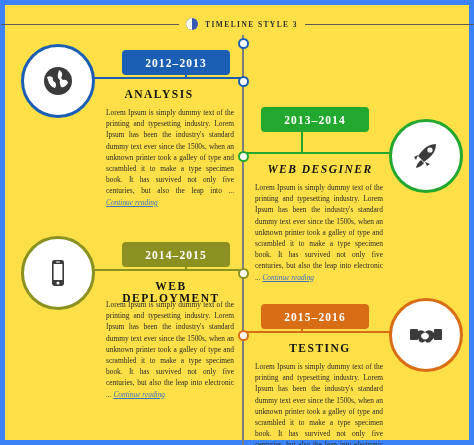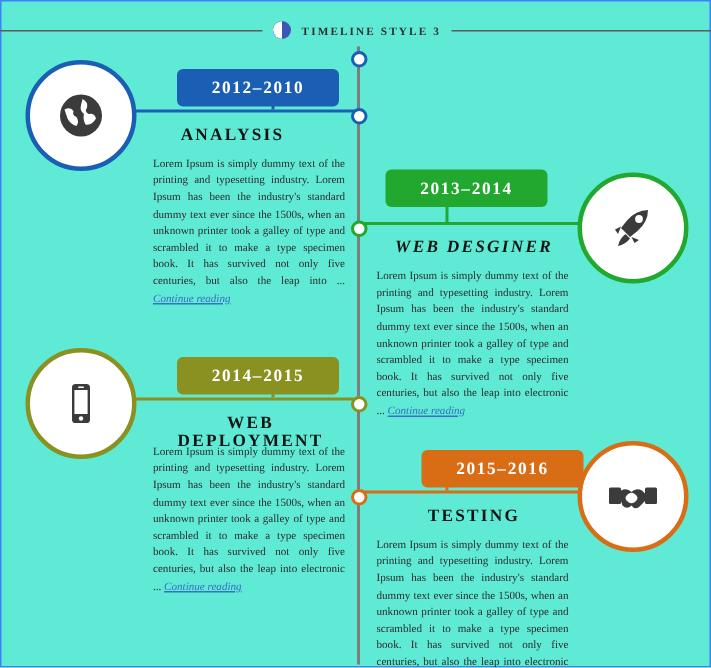--- a/index.html
+++ b/index.html
@@ -6,22 +6,22 @@
   body{
     width:474px;height:445px;
     background:#ffffff;
     font-family:"Liberation Serif", serif;
     overflow:hidden;
   }
   .page{
     position:relative;
     width:474px;height:445px;
     box-sizing:border-box;
-    border:1px solid #3b82f6;
-    background:#5eead4;
+    border:5px solid #3b82f6;
+    background:#fde047;
   }
 
   
   .header{
     position:absolute;top:9px;left:0;width:474px;height:20px;
     display:flex;align-items:center;justify-content:center;gap:7px;
   }
   .header .rule{
     height:1px;background:#5b5b5b;flex:0 0 auto;
   }
@@ -123,21 +123,21 @@
         <circle cx="17" cy="17" r="14" fill="#3b3b3b"></circle>
         <path d="M6 13 Q10 11 12 14 Q11 17 14 18 Q16 21 14 24 Q10 23 8 19 Z" fill="#ffffff"></path>
         <path d="M18 6 Q22 8 21 12 Q19 14 22 16 Q26 15 27 19 Q24 24 20 23 Q18 19 19 16 Q16 14 17 10 Z" fill="#ffffff"></path>
       </svg>
     </div>
 
     <div class="conn" style="left:88px;top:71.5px;width:150px;background:#1b5fb4;"></div>
 
     <div class="conn-v" style="left:180px;top:48px;height:24px;background:#1b5fb4;"></div>
 
-    <div class="banner" style="left:117px;top:45px;width:108px;background:#1b5fb4;">2012–2010</div>
+    <div class="banner" style="left:117px;top:45px;width:108px;background:#1b5fb4;">2012–2013</div>
 
     <div class="etitle" style="left:88px;top:83px;width:132px;">ANALYSIS</div>
 
     <div class="ebody" style="left:101px;top:102px;width:128px;">
       <span>Lorem Ipsum is simply dummy text of the printing and typesetting industry. Lorem Ipsum has been the industry's standard dummy text ever since the 1500s, when an unknown printer took a galley of type and scrambled it to make a type specimen book. It has survived not only five centuries, but also the leap into ...</span>
       <a href="#">Continue reading</a>
     </div>
   </div>
 
   <div class="entry">
@@ -148,21 +148,21 @@
         <circle cx="21" cy="11" r="2.6" fill="#ffffff"></circle>
         <path d="M12 21 Q8 24 7 29 Q12 28 15 24 Z" fill="#3b3b3b"></path>
         <path d="M9 16 L5 18 L7 21 Z" fill="#3b3b3b"></path>
         <path d="M16 23 L18 27 L21 25 Z" fill="#3b3b3b"></path>
       </svg>
     </div>
 
     <div class="conn" style="left:238px;top:146.5px;width:148px;background:#22a82e;"></div>
     <div class="conn-v" style="left:296px;top:123px;height:24px;background:#22a82e;"></div>
 
-    <div class="banner" style="left:256px;top:112px;width:108px;background:#22a82e;font-family:Liberation Serif, serif;">2013–2014</div>
+    <div class="banner" style="left:256px;top:102px;width:108px;background:#22a82e;font-family:Liberation Serif, serif;">2013–2014</div>
 
     <div class="etitle" style="left:249px;top:158px;width:132px;font-style:italic;">WEB DESGINER</div>
 
     <div class="ebody" style="left:250px;top:177px;width:128px;">
       <span>Lorem Ipsum is simply dummy text of the printing and typesetting industry. Lorem Ipsum has been the industry's standard dummy text ever since the 1500s, when an unknown printer took a galley of type and scrambled it to make a type specimen book. It has survived not only five centuries, but also the leap into electronic ...</span>
       <a href="#">Continue reading</a>
     </div>
   </div>
 
   <div class="entry">
@@ -196,21 +196,21 @@
         <rect x="2" y="12" width="8" height="11" rx="1" fill="#3b3b3b"></rect>
         <rect x="26" y="12" width="8" height="11" rx="1" fill="#3b3b3b"></rect>
         <path d="M10 14 Q14 12 17 15 Q20 12 24 14 L26 16 L26 21 L22 25 Q19 27 17 24 Q14 27 11 24 L10 21 Z" fill="#3b3b3b"></path>
         <path d="M14 17 Q17 14 20 17 Q22 19 20 21 Q17 24 14 21 Q12 19 14 17 Z" fill="#ffffff"></path>
       </svg>
     </div>
 
     <div class="conn" style="left:238px;top:325.5px;width:148px;background:#d96d15;"></div>
     <div class="conn-v" style="left:296px;top:302px;height:24px;background:#d96d15;"></div>
 
-    <div class="banner" style="left:256px;top:299px;width:108px;background:#d96d15;margin-left:24px;">2015–2016</div>
+    <div class="banner" style="left:256px;top:299px;width:108px;background:#d96d15;">2015–2016</div>
 
     <div class="etitle" style="left:249px;top:337px;width:132px;">TESTING</div>
 
     <div class="ebody" style="left:250px;top:356px;width:128px;">
       <span>Lorem Ipsum is simply dummy text of the printing and typesetting industry. Lorem Ipsum has been the industry's standard dummy text ever since the 1500s, when an unknown printer took a galley of type and scrambled it to make a type specimen book. It has survived not only five centuries, but also the leap into electronic ...</span>
       
     </div>
   </div>
 
 </div>

